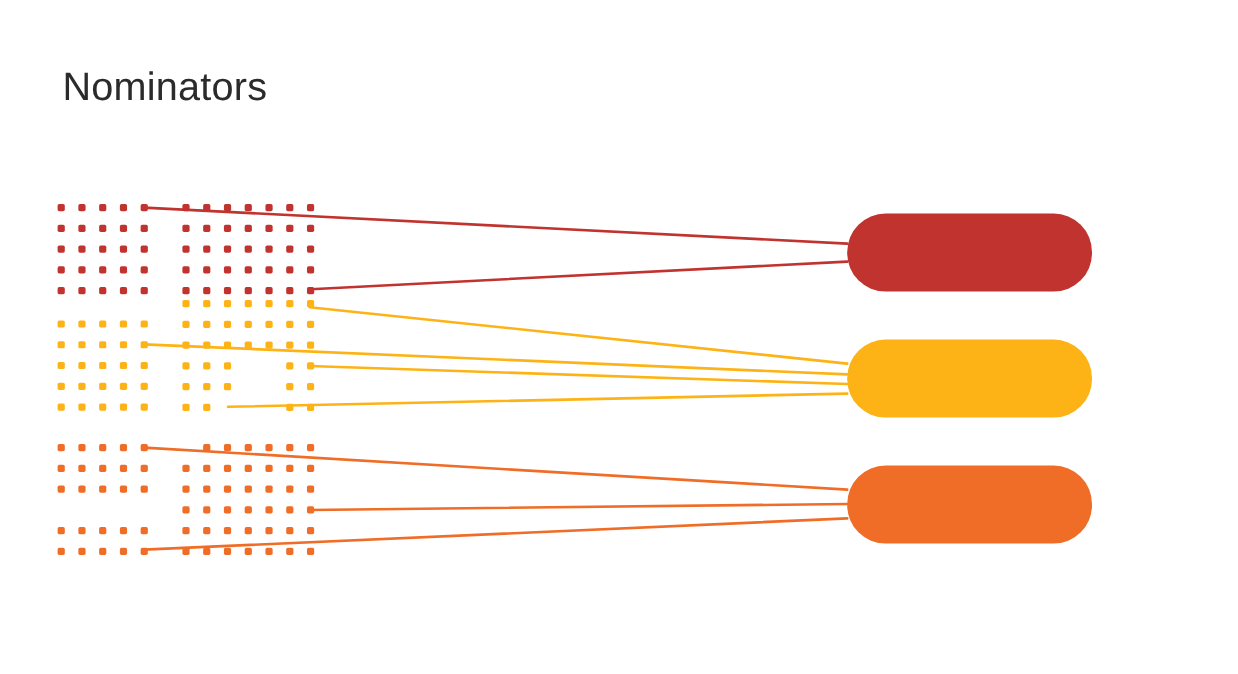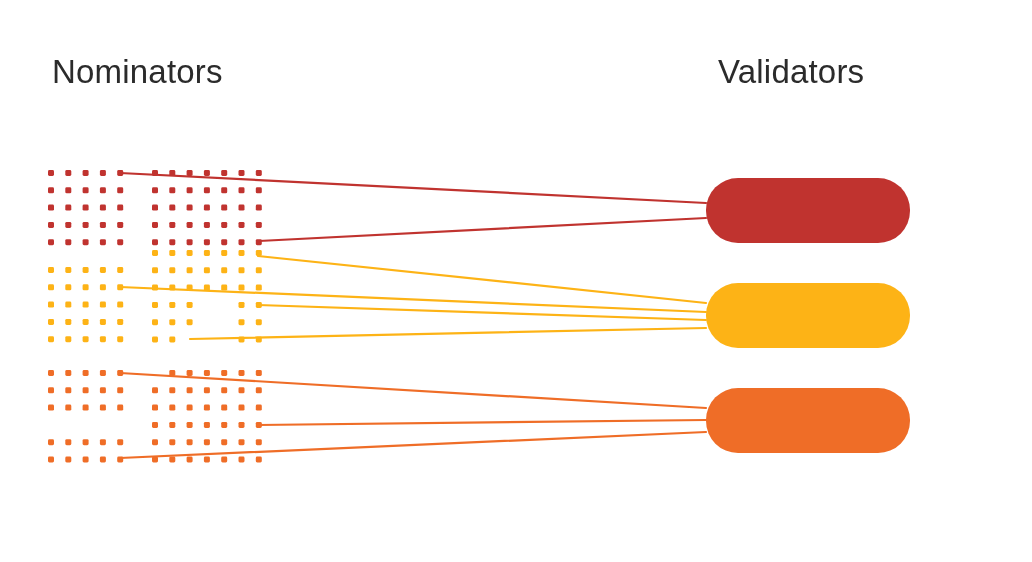--- a/index.html
+++ b/index.html
@@ -42,21 +42,20 @@
     height: 562px;
   }
 </style>
 </head>
 <body>
 
 <div id="stage">
 
   <div class="heading" id="title-nominators">Nominators</div>
 
-  <div class="heading" id="title-validators">Validators</div>
 
   <svg id="diagram-svg" viewBox="0 0 1032 562">
     <g id="links-layer">
         <line x1="120" y1="173" x2="706" y2="203" stroke="#C0332F" stroke-width="2.2" stroke-linecap="round"></line>
         <line x1="259" y1="241" x2="706" y2="218" stroke="#C0332F" stroke-width="2.2" stroke-linecap="round"></line>
         <line x1="258" y1="256" x2="706" y2="303" stroke="#FDB316" stroke-width="2.2" stroke-linecap="round"></line>
         <line x1="120" y1="287" x2="706" y2="312" stroke="#FDB316" stroke-width="2.2" stroke-linecap="round"></line>
         <line x1="258" y1="305" x2="706" y2="320" stroke="#FDB316" stroke-width="2.2" stroke-linecap="round"></line>
         <line x1="190" y1="339" x2="706" y2="328" stroke="#FDB316" stroke-width="2.2" stroke-linecap="round"></line>
         <line x1="120" y1="373" x2="706" y2="408" stroke="#EF6D27" stroke-width="2.2" stroke-linecap="round"></line>

